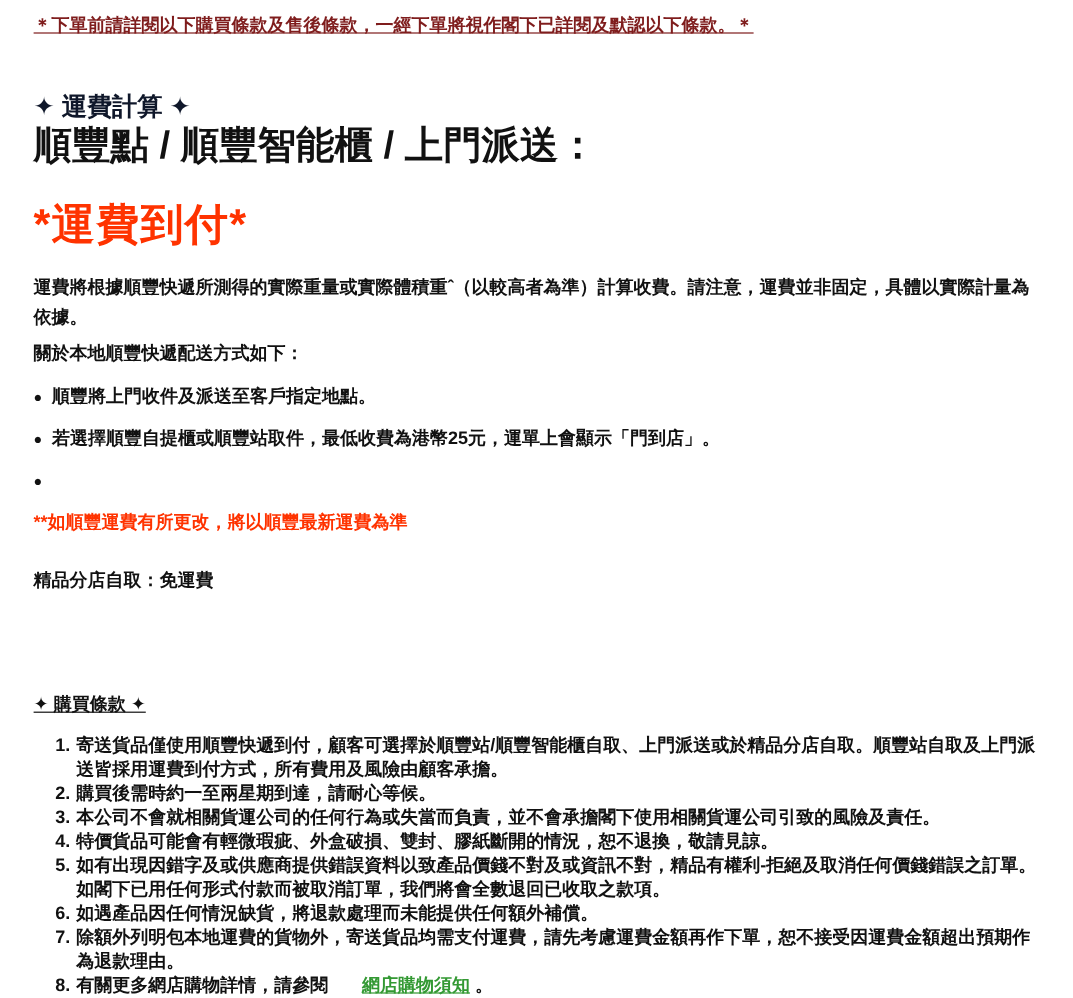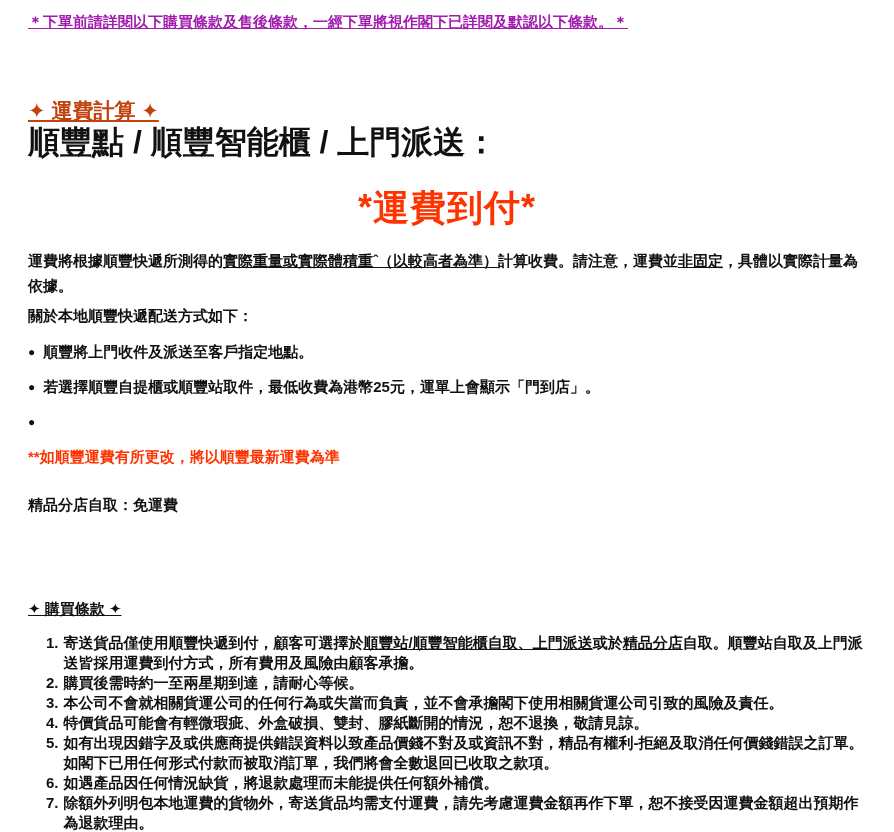--- a/index.html
+++ b/index.html
@@ -4,39 +4,38 @@
 <style>
   html,body{margin:0;padding:0;background:#ffffff;}
   body{
     width:894px;height:832px;overflow:hidden;
     font-family:"Liberation Sans","DejaVu Sans",sans-serif;
     font-weight:700;color:#111111;
     padding:12px 28px 0 28px;box-sizing:border-box;
     font-size:15px;
   }
   .warning-top{
-    color:#a21caf;font-size:15px;line-height:20px;
+    color:#7f1d1d;font-size:15px;line-height:20px;
     text-decoration:underline;
   }
   .section-heading{
-    margin-top:66px;font-size:21px;line-height:26px;
-    text-decoration:underline;color:#c2410c;
+    margin-top:45px;font-size:21px;line-height:26px;
+    color:#0f172a;
   }
   .sub-heading{
     margin-top:2px;font-size:32px;line-height:32px;color:#111111;
   }
   .cod-banner{
     margin-top:28px;font-size:36px;line-height:44px;color:#ff3300;
     letter-spacing:1px;
-    text-align:center;
   }
   .calc-note{
     margin-top:18px;line-height:25px;max-width:838px;
   }
-  .u{text-decoration:underline;text-align:center;}
+  .u{text-align:center;}
   .methods-intro{margin-top:8px;line-height:20px;}
   .bullet-list{margin-top:16px;padding:0;list-style:none;}
   .bullet-list li{
     display:flex;align-items:flex-start;line-height:20px;margin-bottom:15px;
   }
   .bullet-glyph{
     font-size:12px;margin-right:8px;line-height:20px;flex:0 0 auto;
   }
   .update-note{
     margin-top:13px;color:#ff3300;line-height:20px;

